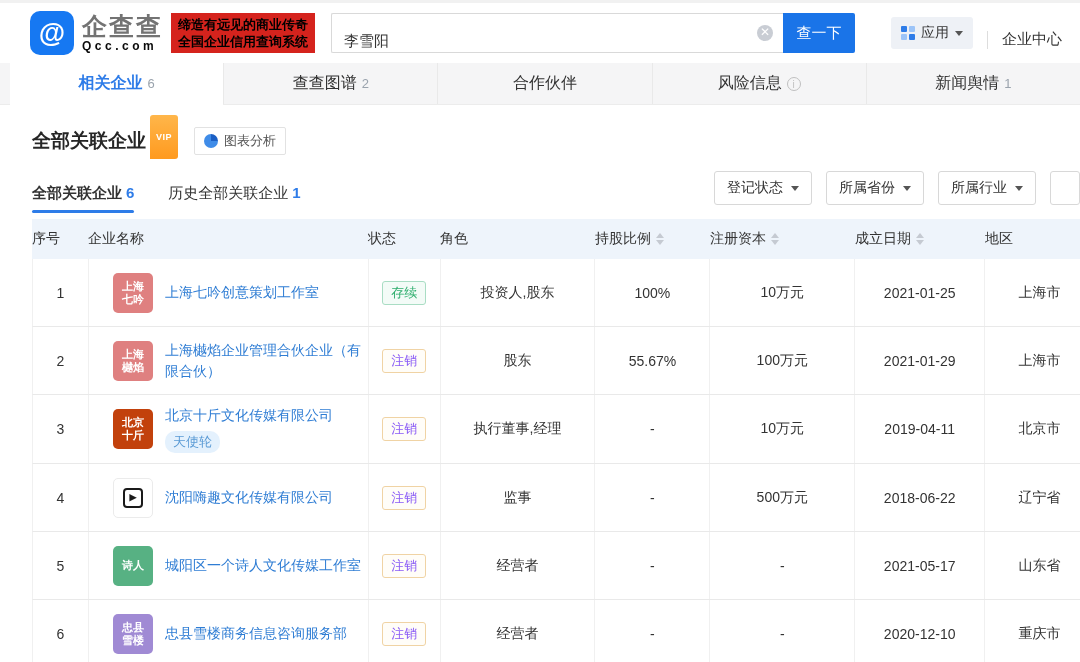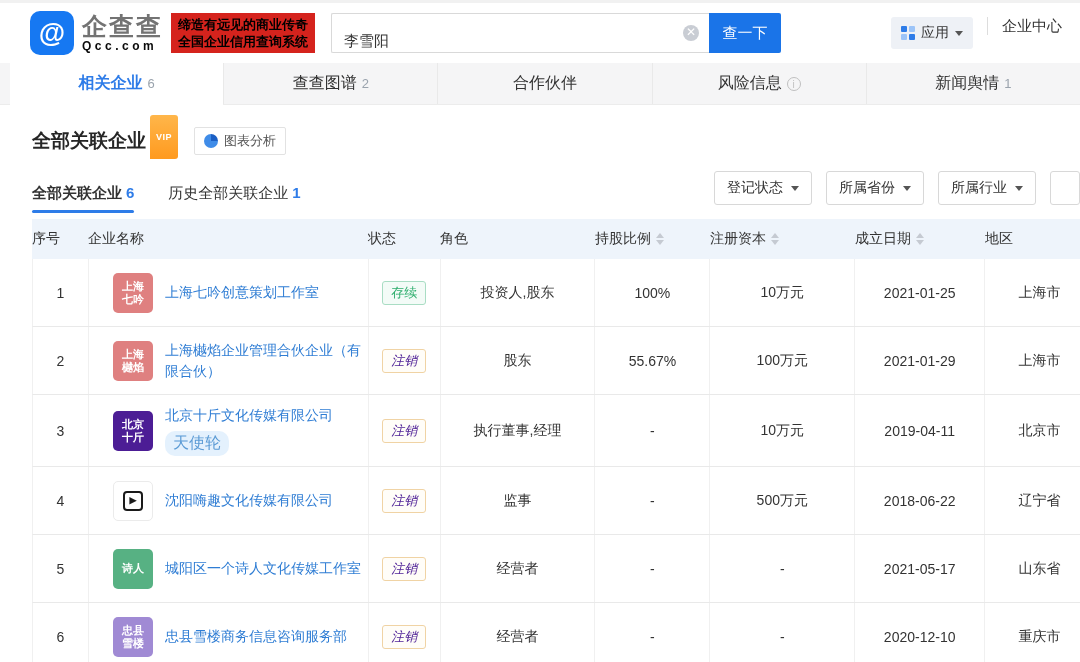--- a/index.html
+++ b/index.html
@@ -13,29 +13,29 @@
   .logo-block { display:flex; align-items:center; }
   .logo-icon { width:44px; height:44px; border-radius:10px; background:#1678f2; color:#fff;
     font-size:27px; font-weight:bold; display:flex; align-items:center; justify-content:center; cursor:pointer; }
   .brand-text { margin-left:8px; }
   .brand-name { font-size:25px; font-weight:bold; color:#737373; letter-spacing:2px; line-height:26px; }
   .brand-domain { font-size:12px; font-weight:bold; letter-spacing:3.5px; color:#0a0a0a; }
   .slogan { background:#d5231d; color:#000000; font-size:13px; font-weight:bold;
     padding:3px 7px; margin-left:8px; line-height:17px; white-space:nowrap; }
 
   .search-wrap { display:flex; margin-left:16px; position:relative; }
-  .search-input { width:378px; height:40px; border:1px solid #d9d9d9; border-right:none;
+  .search-input { width:452px; height:40px; border:1px solid #d9d9d9; border-right:none;
     border-radius:2px 0 0 2px; padding:16px 34px 0 12px; font-size:15px; color:#333; outline:none;
     font-family:Liberation Sans, sans-serif; }
   .clear-icon { position:absolute; right:82px; top:12px; width:16px; height:16px; border-radius:50%;
     background:#c9cdd4; color:#fff; font-size:12px; line-height:15px; text-align:center; cursor:pointer; }
   .search-btn { width:72px; height:40px; background:#1a74e8; color:#fff; border:none;
     border-radius:0 2px 2px 0; font-size:15px; cursor:pointer; font-family:"Liberation Sans", sans-serif; }
 
-  .header-right { margin-left:auto; display:flex; align-items:flex-start;padding-left:16px; }
+  .header-right { margin-left:auto; display:flex; align-items:flex-end;padding-left:16px; }
   .apps-btn { background:#eef1f6; border-radius:3px; height:32px; padding:0 10px;
     display:flex; align-items:center; gap:6px; font-size:14px; color:#333; cursor:pointer; }
   .grid-icon { display:grid; grid-template-columns:6px 6px; grid-template-rows:6px 6px; gap:2px; }
   .grid-icon i { background:#2e7ce8; border-radius:1px; }
   .grid-icon i.light { background:#9cc4f8; }
   .caret-down { width:0; height:0; border-left:4px solid transparent; border-right:4px solid transparent;
     border-top:5px solid #555; display:inline-block; }
   .v-divider { width:1px; height:18px; background:#ddd; margin:0 14px; }
   .ent-link { font-size:15px; color:#333; text-decoration:none; cursor:pointer; }
 
@@ -87,25 +87,25 @@
   .col4 { width:115px; } .col5 { width:145px; }  .col6 { width:130px; } .col7 { width:110px; }
 
   .company-cell { justify-content:flex-start; padding-left:24px; gap:12px; }
   .avatar { width:40px; height:40px; border-radius:5px; color:#fff; font-size:11px; line-height:13px;
     display:flex; flex-direction:column; align-items:center; justify-content:center; flex:none; font-weight:bold; }
   .avatar.logo { background:#fff; border:1px solid #ebebeb; }
   .play-box { width:20px; height:20px; border:2px solid #1a1a1a; border-radius:4px; color:#1a1a1a;
     font-size:9px; display:flex; align-items:center; justify-content:center; }
   .name-block { display:flex; flex-direction:column; align-items:flex-start; }
   .company-name { color:#2f7dd4; font-size:14px; line-height:21px; max-width:198px; text-decoration:none; cursor:pointer; }
-  .funding-tag { display:inline-block; background:#e4f1fd; color:#5b9bd5; font-size:16px;
+  .funding-tag { display:inline-block; background:#e4f1fd; color:#5b9bd5; font-size:13px;
     padding:2px 8px; border-radius:10px; margin-top:5px; }
   .status-badge { font-size:13px; padding:2px 8px; border-radius:3px; border:1px solid; white-space:nowrap; }
   .status-badge.active { color:#2fae6e; border-color:#a9ddc4; background:#f3fbf7; }
-  .status-badge.cancelled { color:#4c1d95; border-color:#f0d3a4; background:#fffdf8;font-style:italic; }
+  .status-badge.cancelled { color:#8b5cf6; border-color:#f0d3a4; background:#fffdf8; }
 </style>
 </head>
 <body>
 
 <div class="topstrip"></div>
 
 <header>
   <div class="logo-block">
     <div class="logo-icon">@</div>
     <div class="brand-text">
@@ -301,21 +301,21 @@
     <div class="td col7">
       <span>上海市</span>
     </div>
   </div>
 
   <div class="tr">
     <div class="td col0">
       <span>3</span>
     </div>
     <div class="td col1 company-cell">
-      <span class="avatar" style="background: #4c1d95; text-align: right;">
+      <span class="avatar" style="background: #c2410c; text-align: right;">
             <span>北京</span>
             <span>十斤</span>
           </span>
       <span class="name-block">
         <a class="company-name">北京十斤文化传媒有限公司</a>
         <span class="funding-tag">天使轮</span>
       </span>
     </div>
     <div class="td col2">
       <span class="status-badge cancelled">注销</span>

